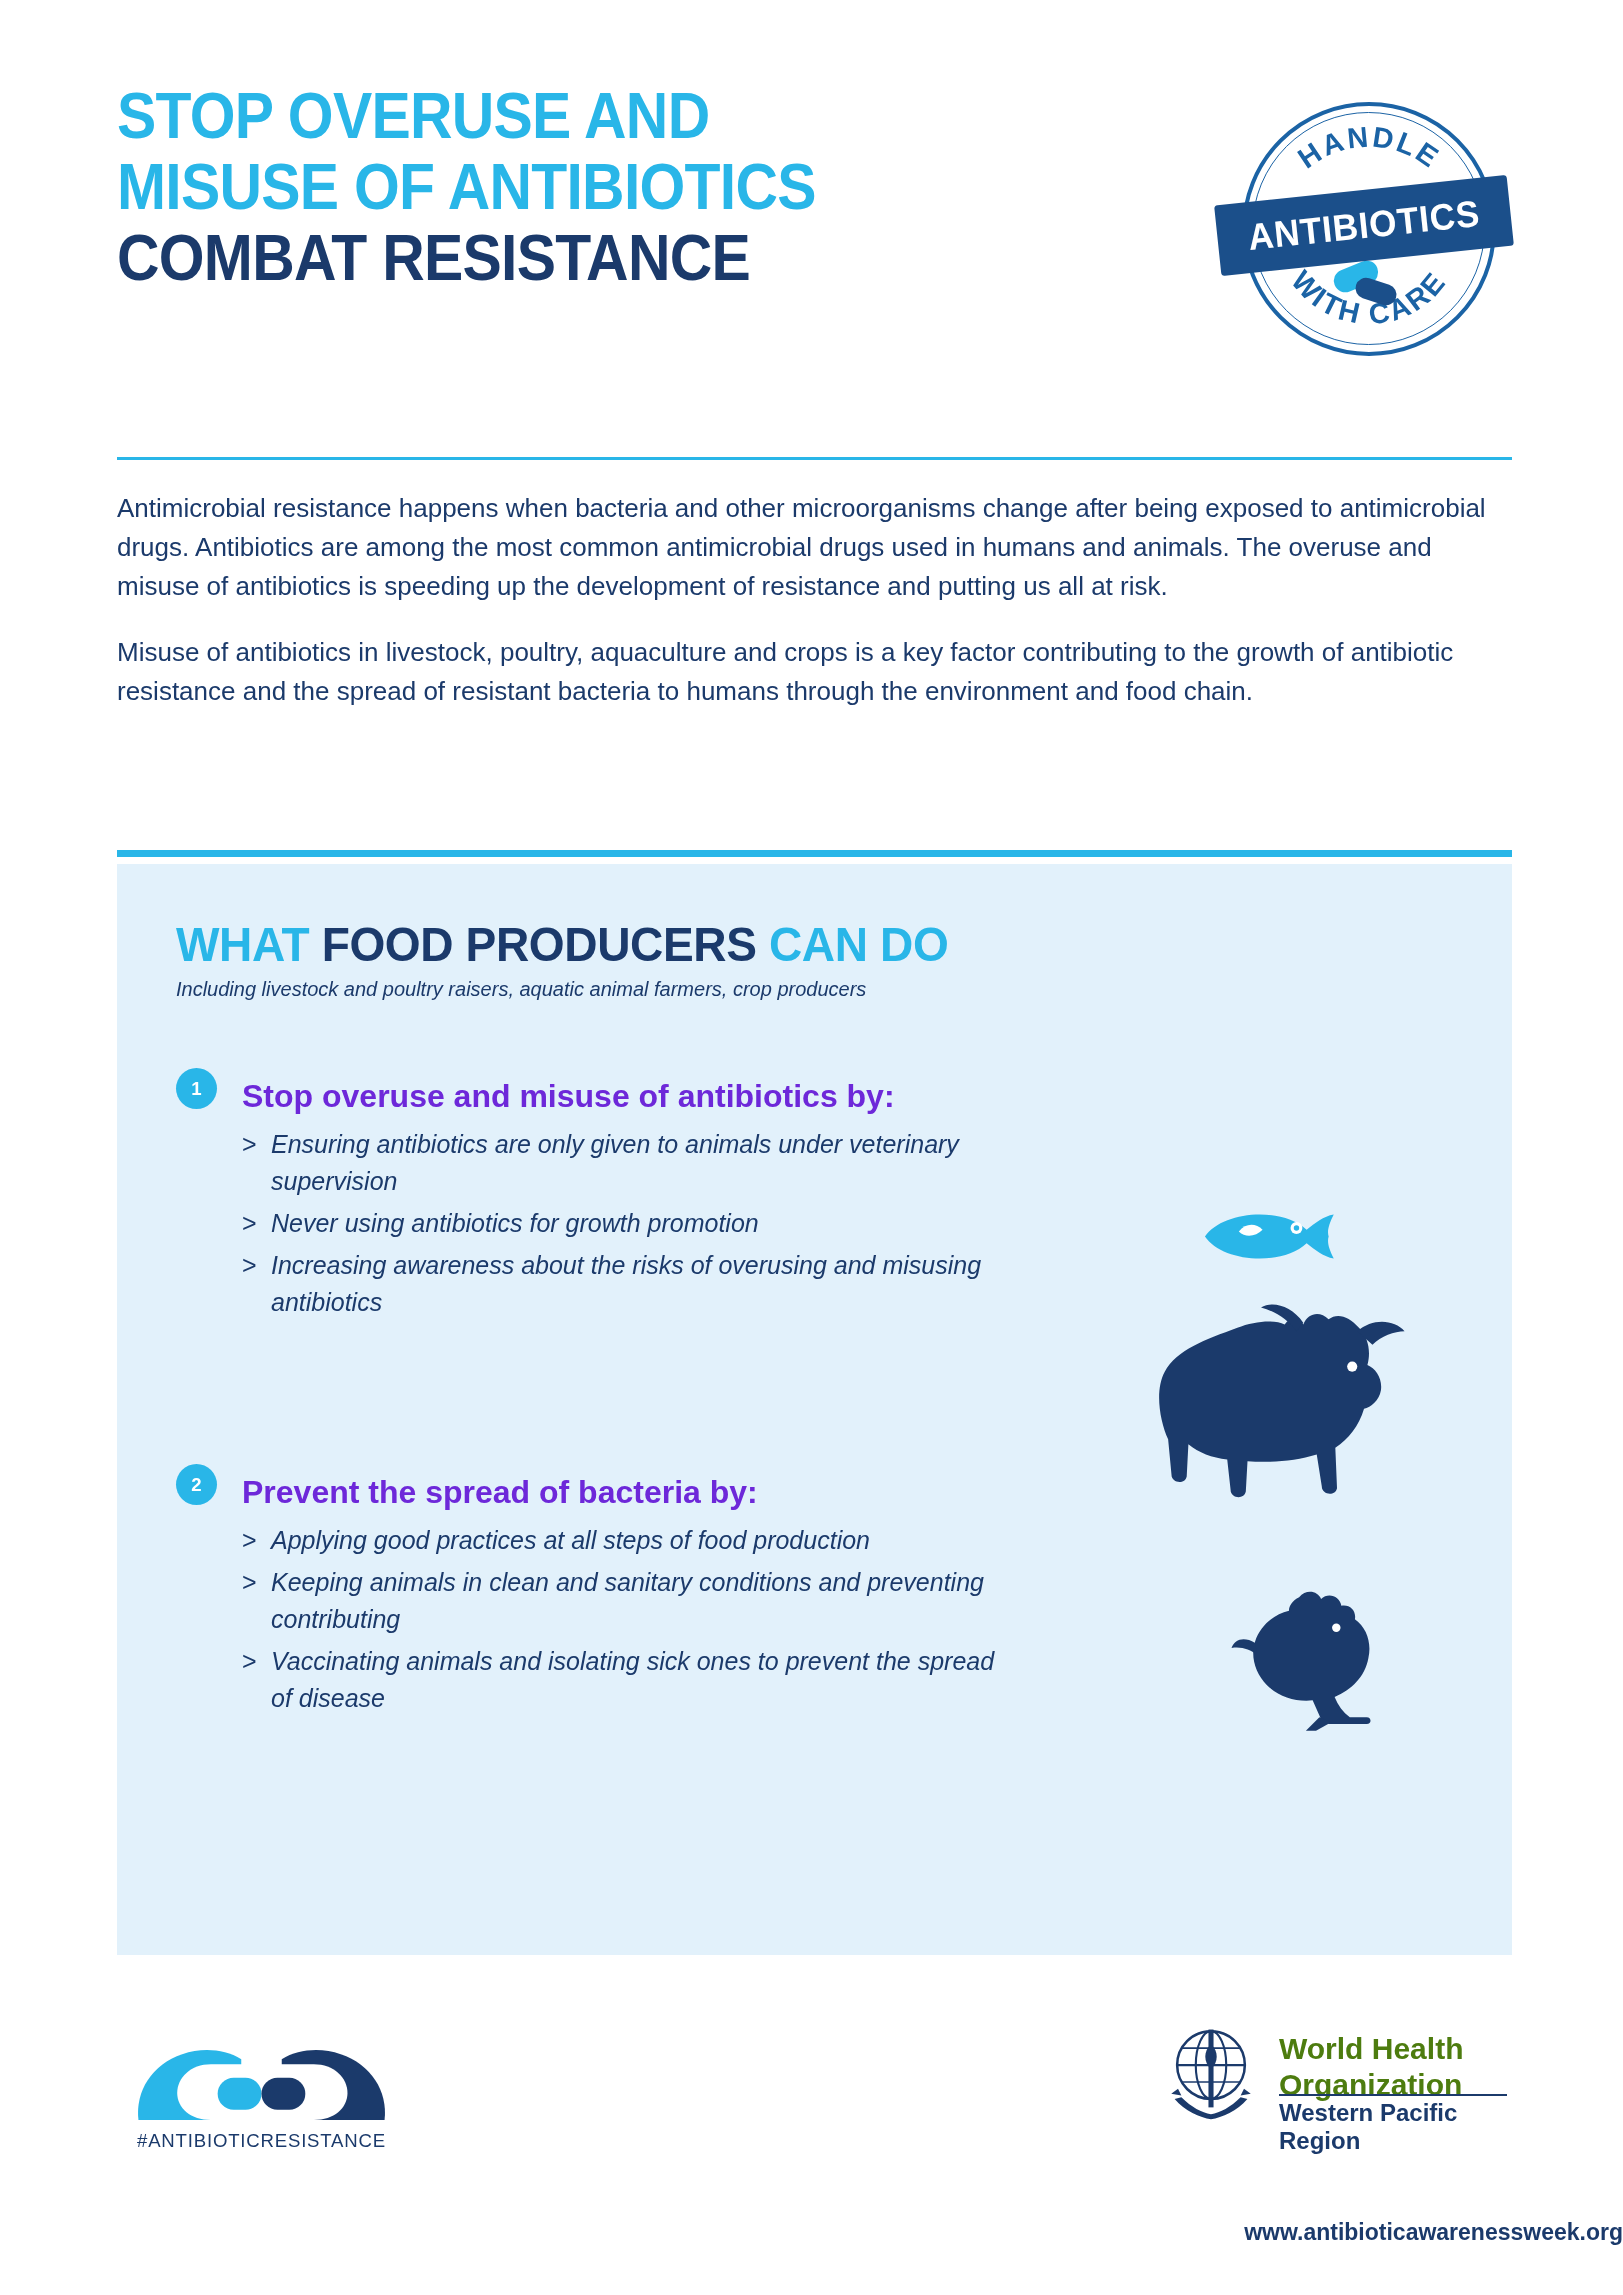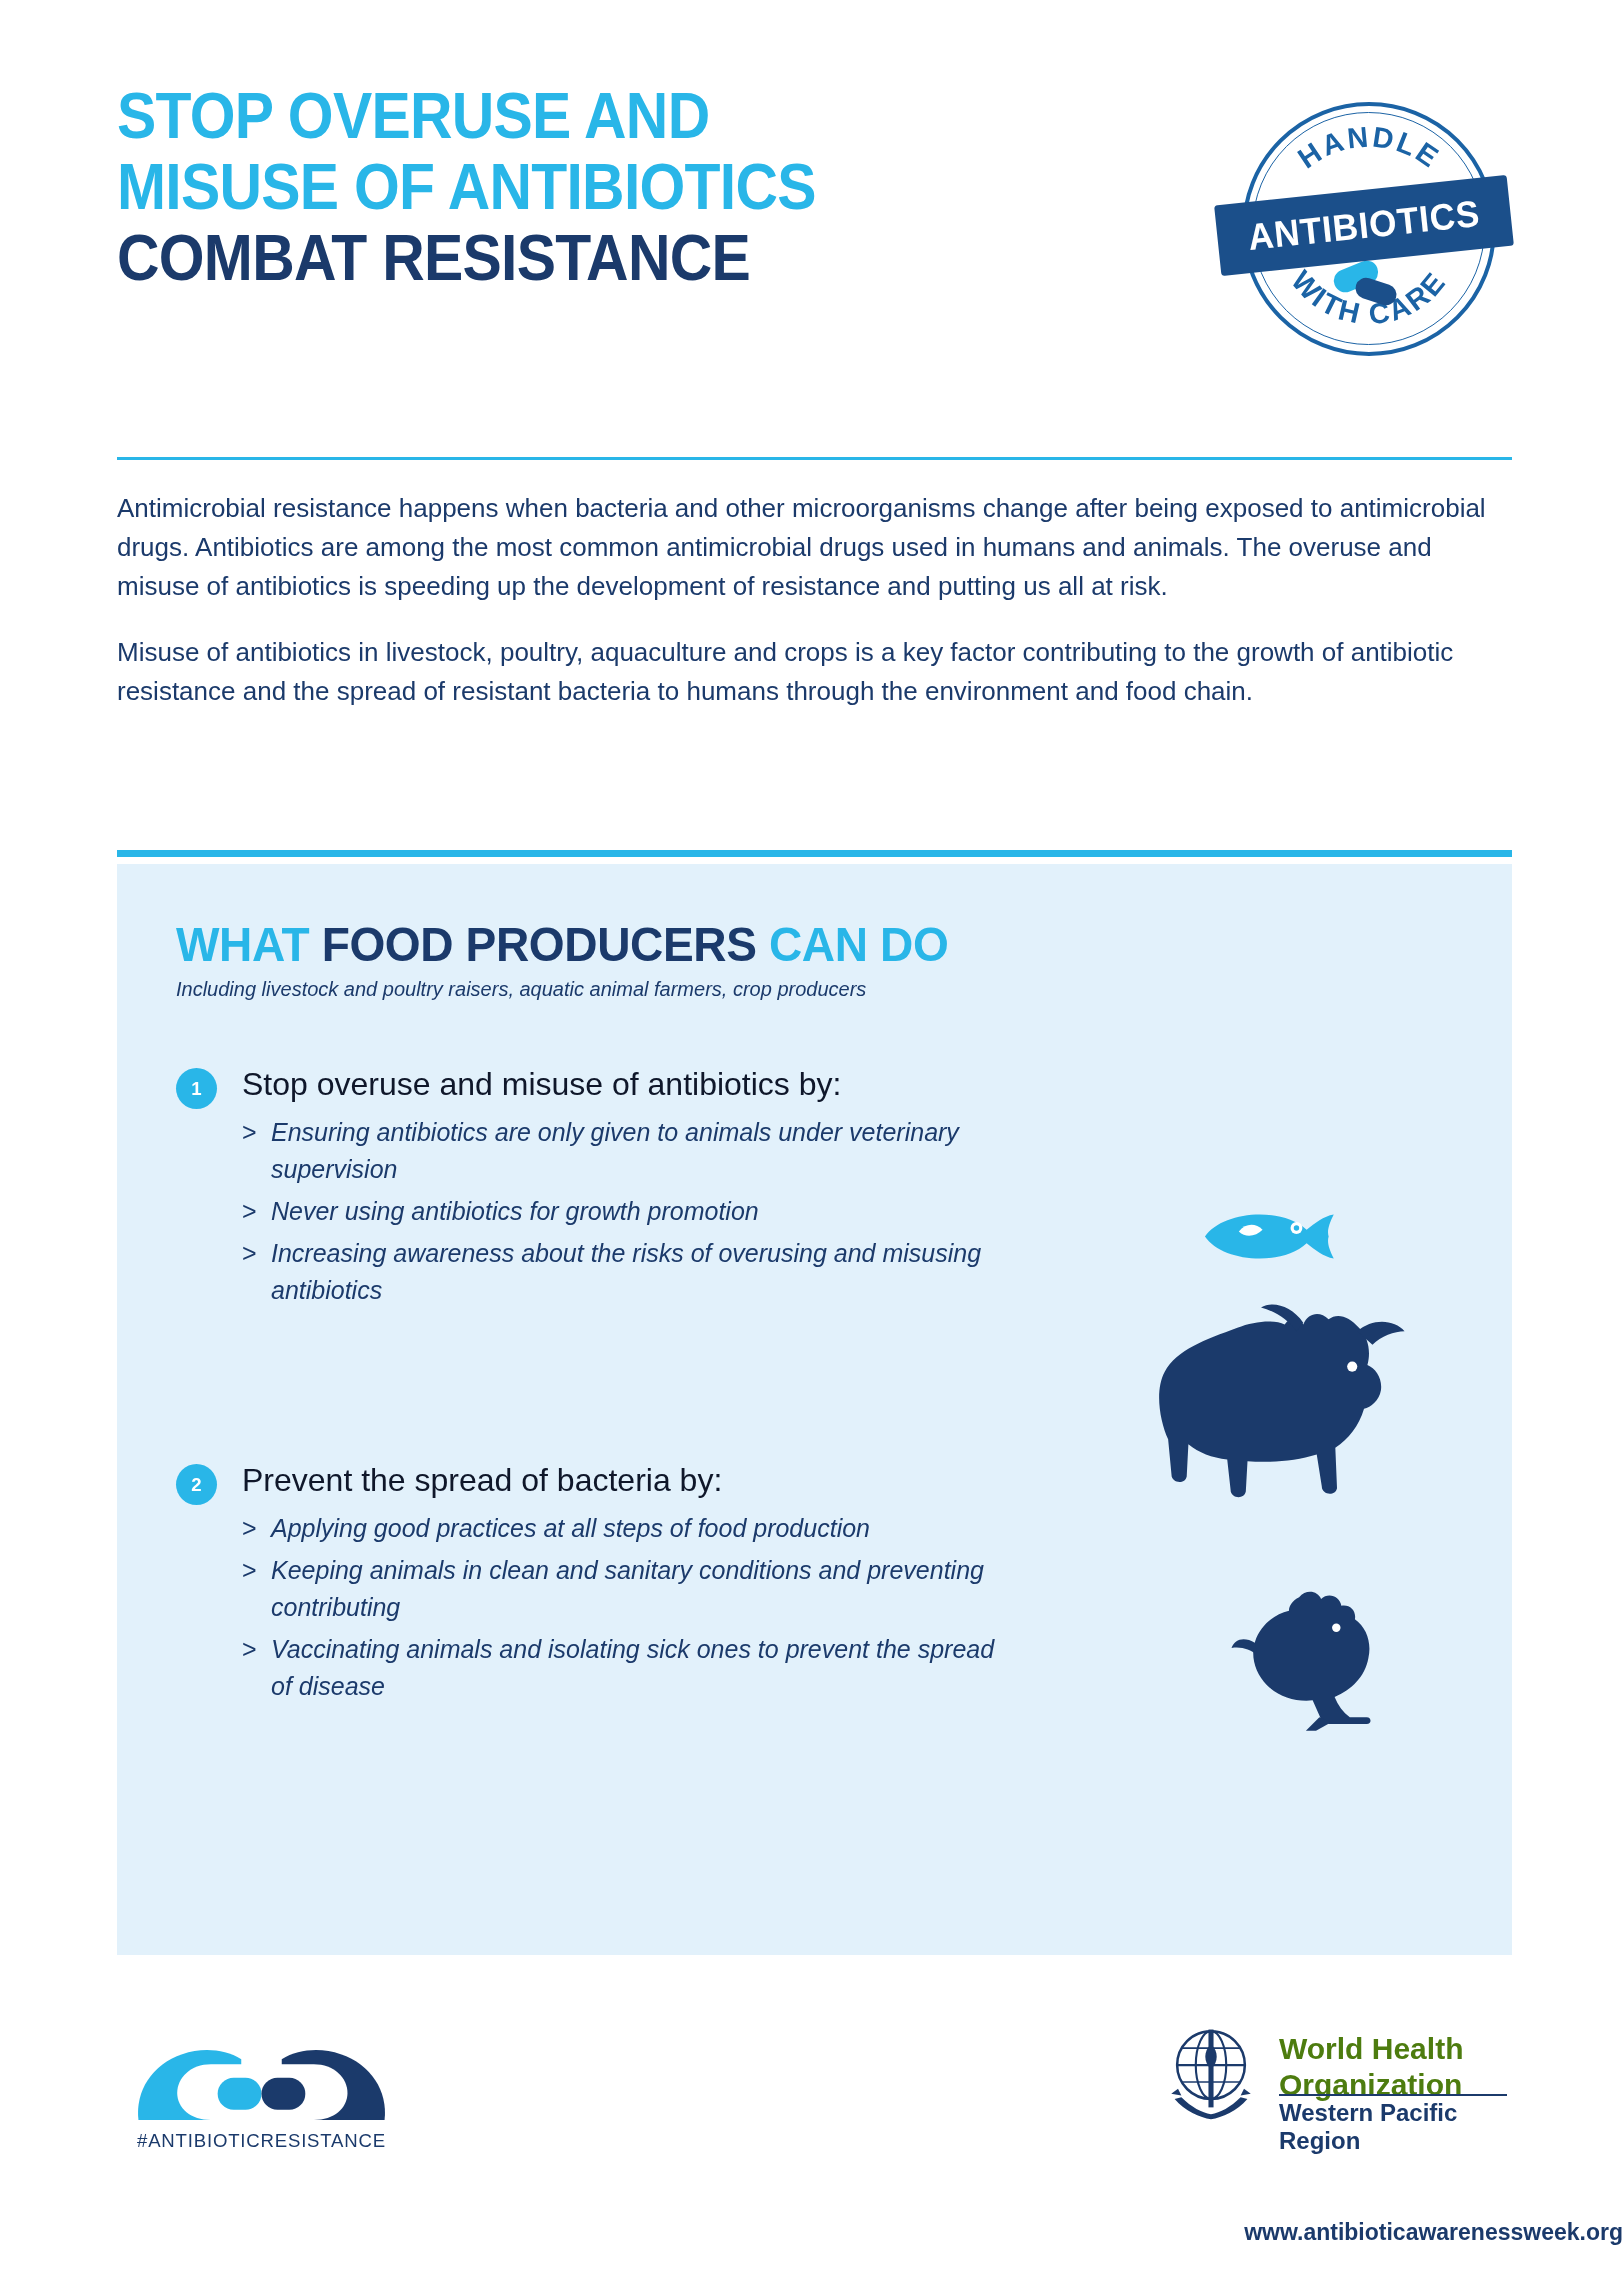--- a/index.html
+++ b/index.html
@@ -219,23 +219,24 @@
     background: #29b6e8;
     color: #ffffff;
     font-size: 18.6px;
     font-weight: bold;
     text-align: center;
     line-height: 41px;
   }
   .item-head {
     margin-left: 66px;
     font-size: 32px;
-    font-weight: normal;
-    color: #0f172a;
+    font-weight: bold;
+    color: #6d28d9;
     line-height: 39px;
+    margin-top: 12px;
   }
   .bullets {
     margin: 10px 0 0 66px;
     padding: 0;
     list-style: none;
   }
   .bullets li {
     font-size: 25px;
     line-height: 37px;
     font-style: italic;

